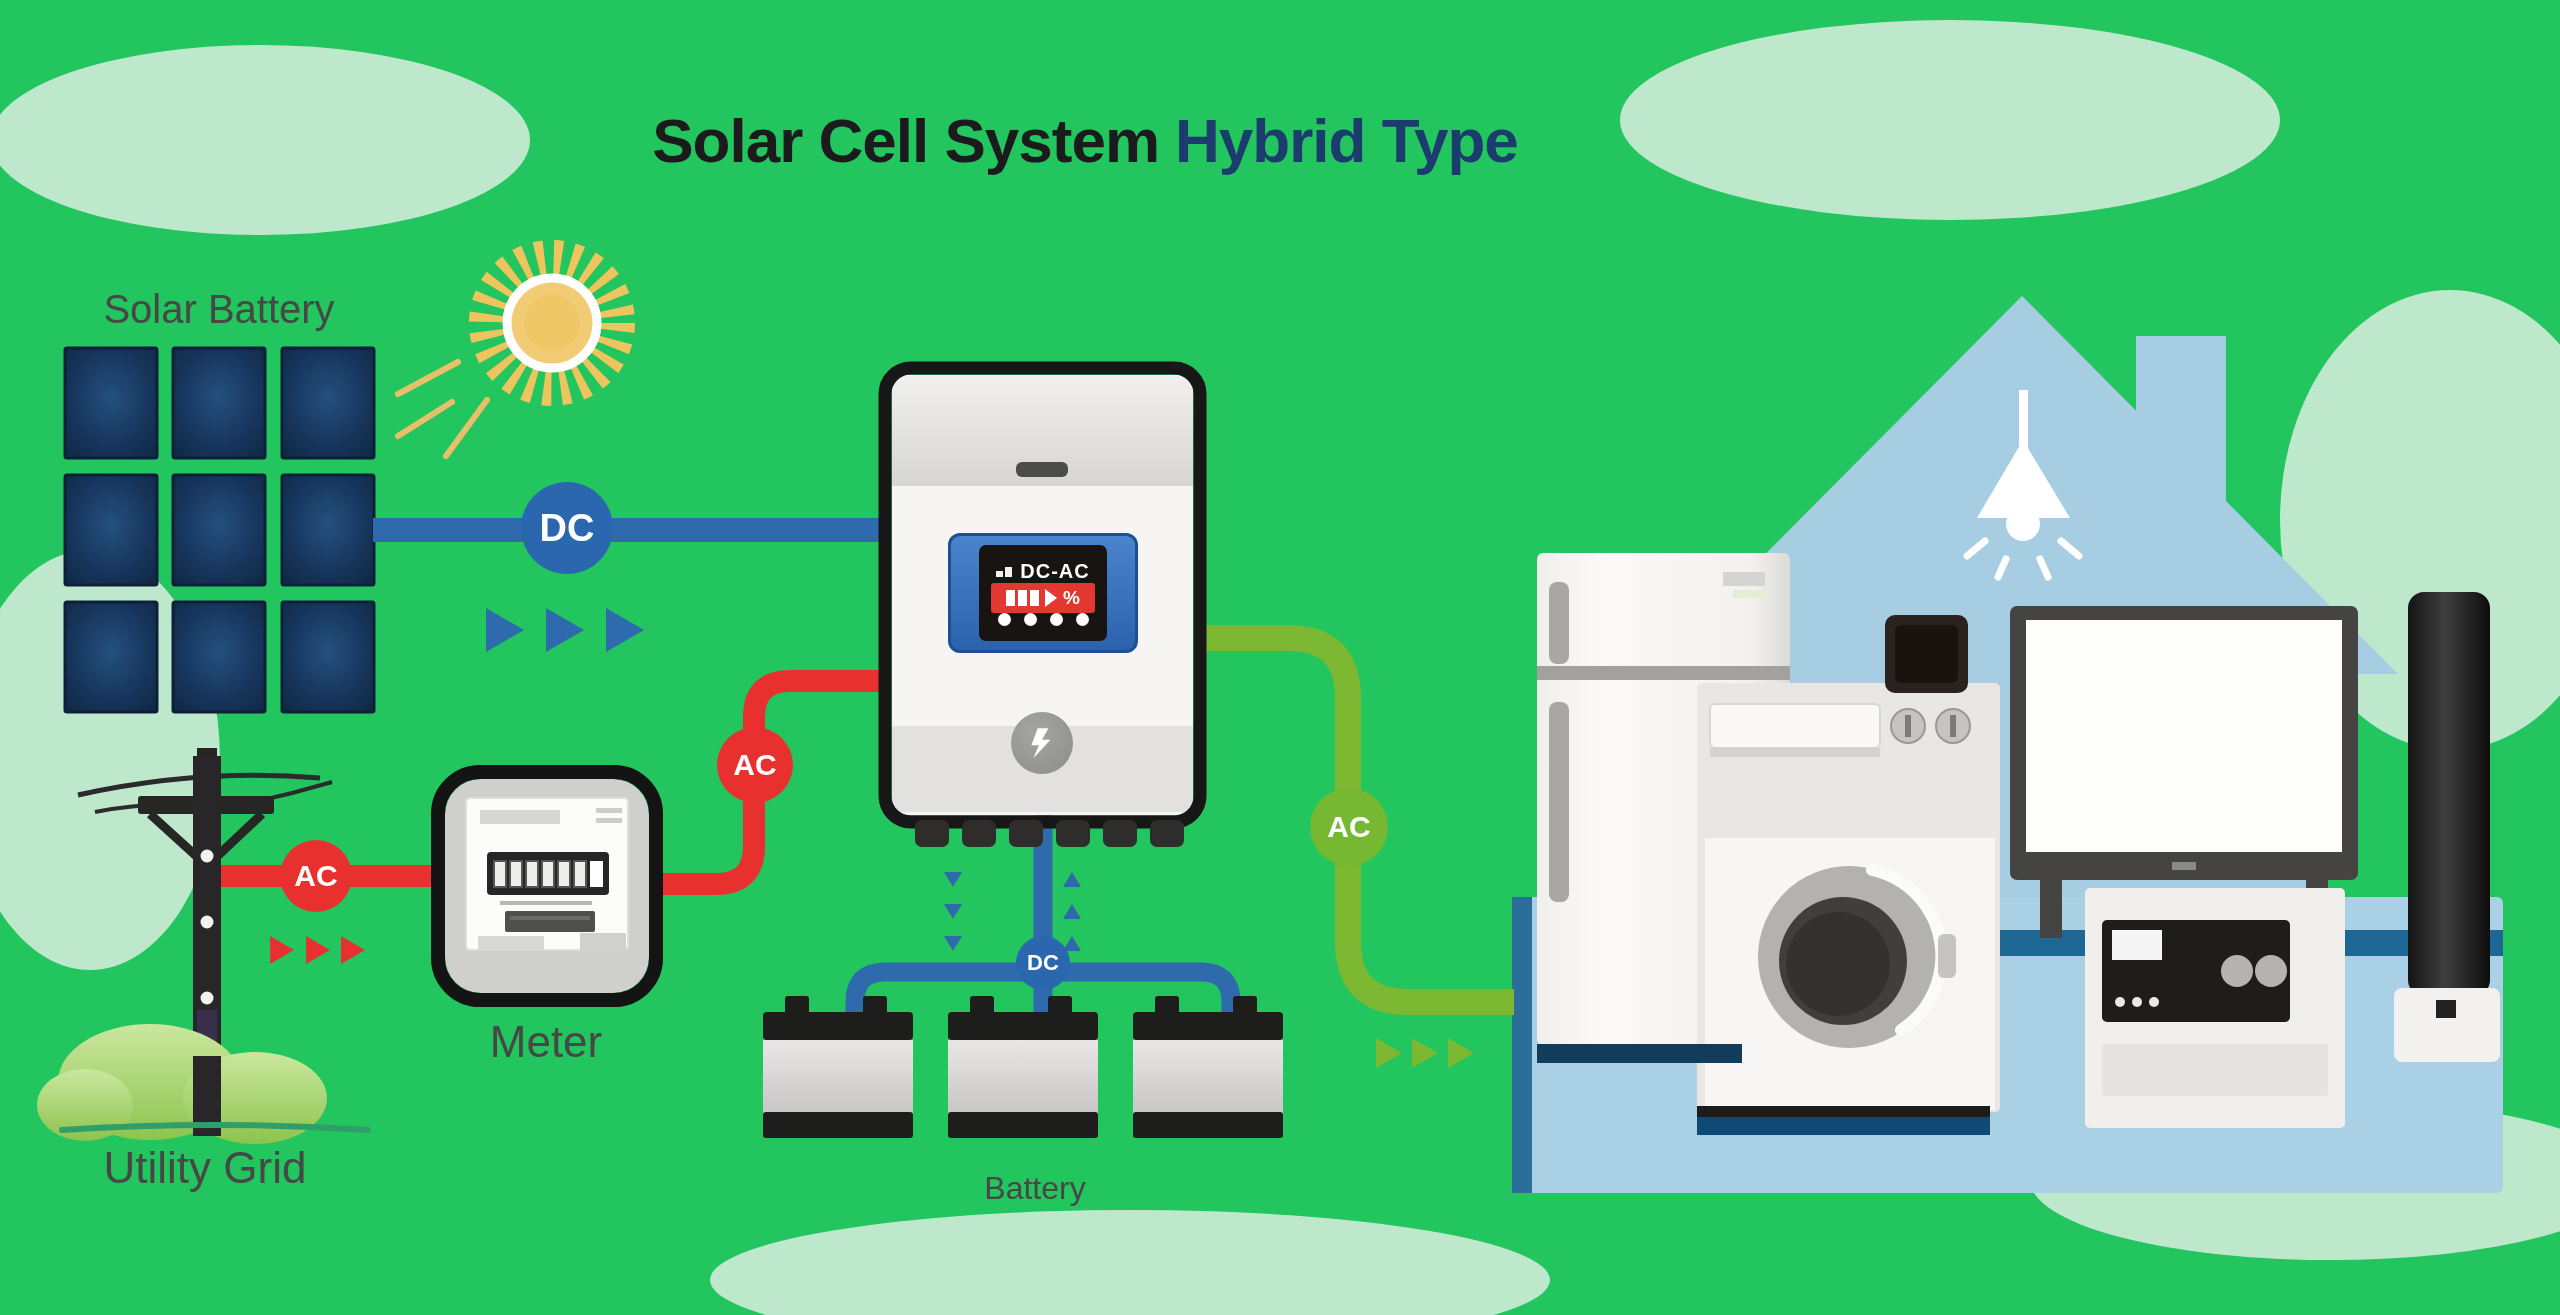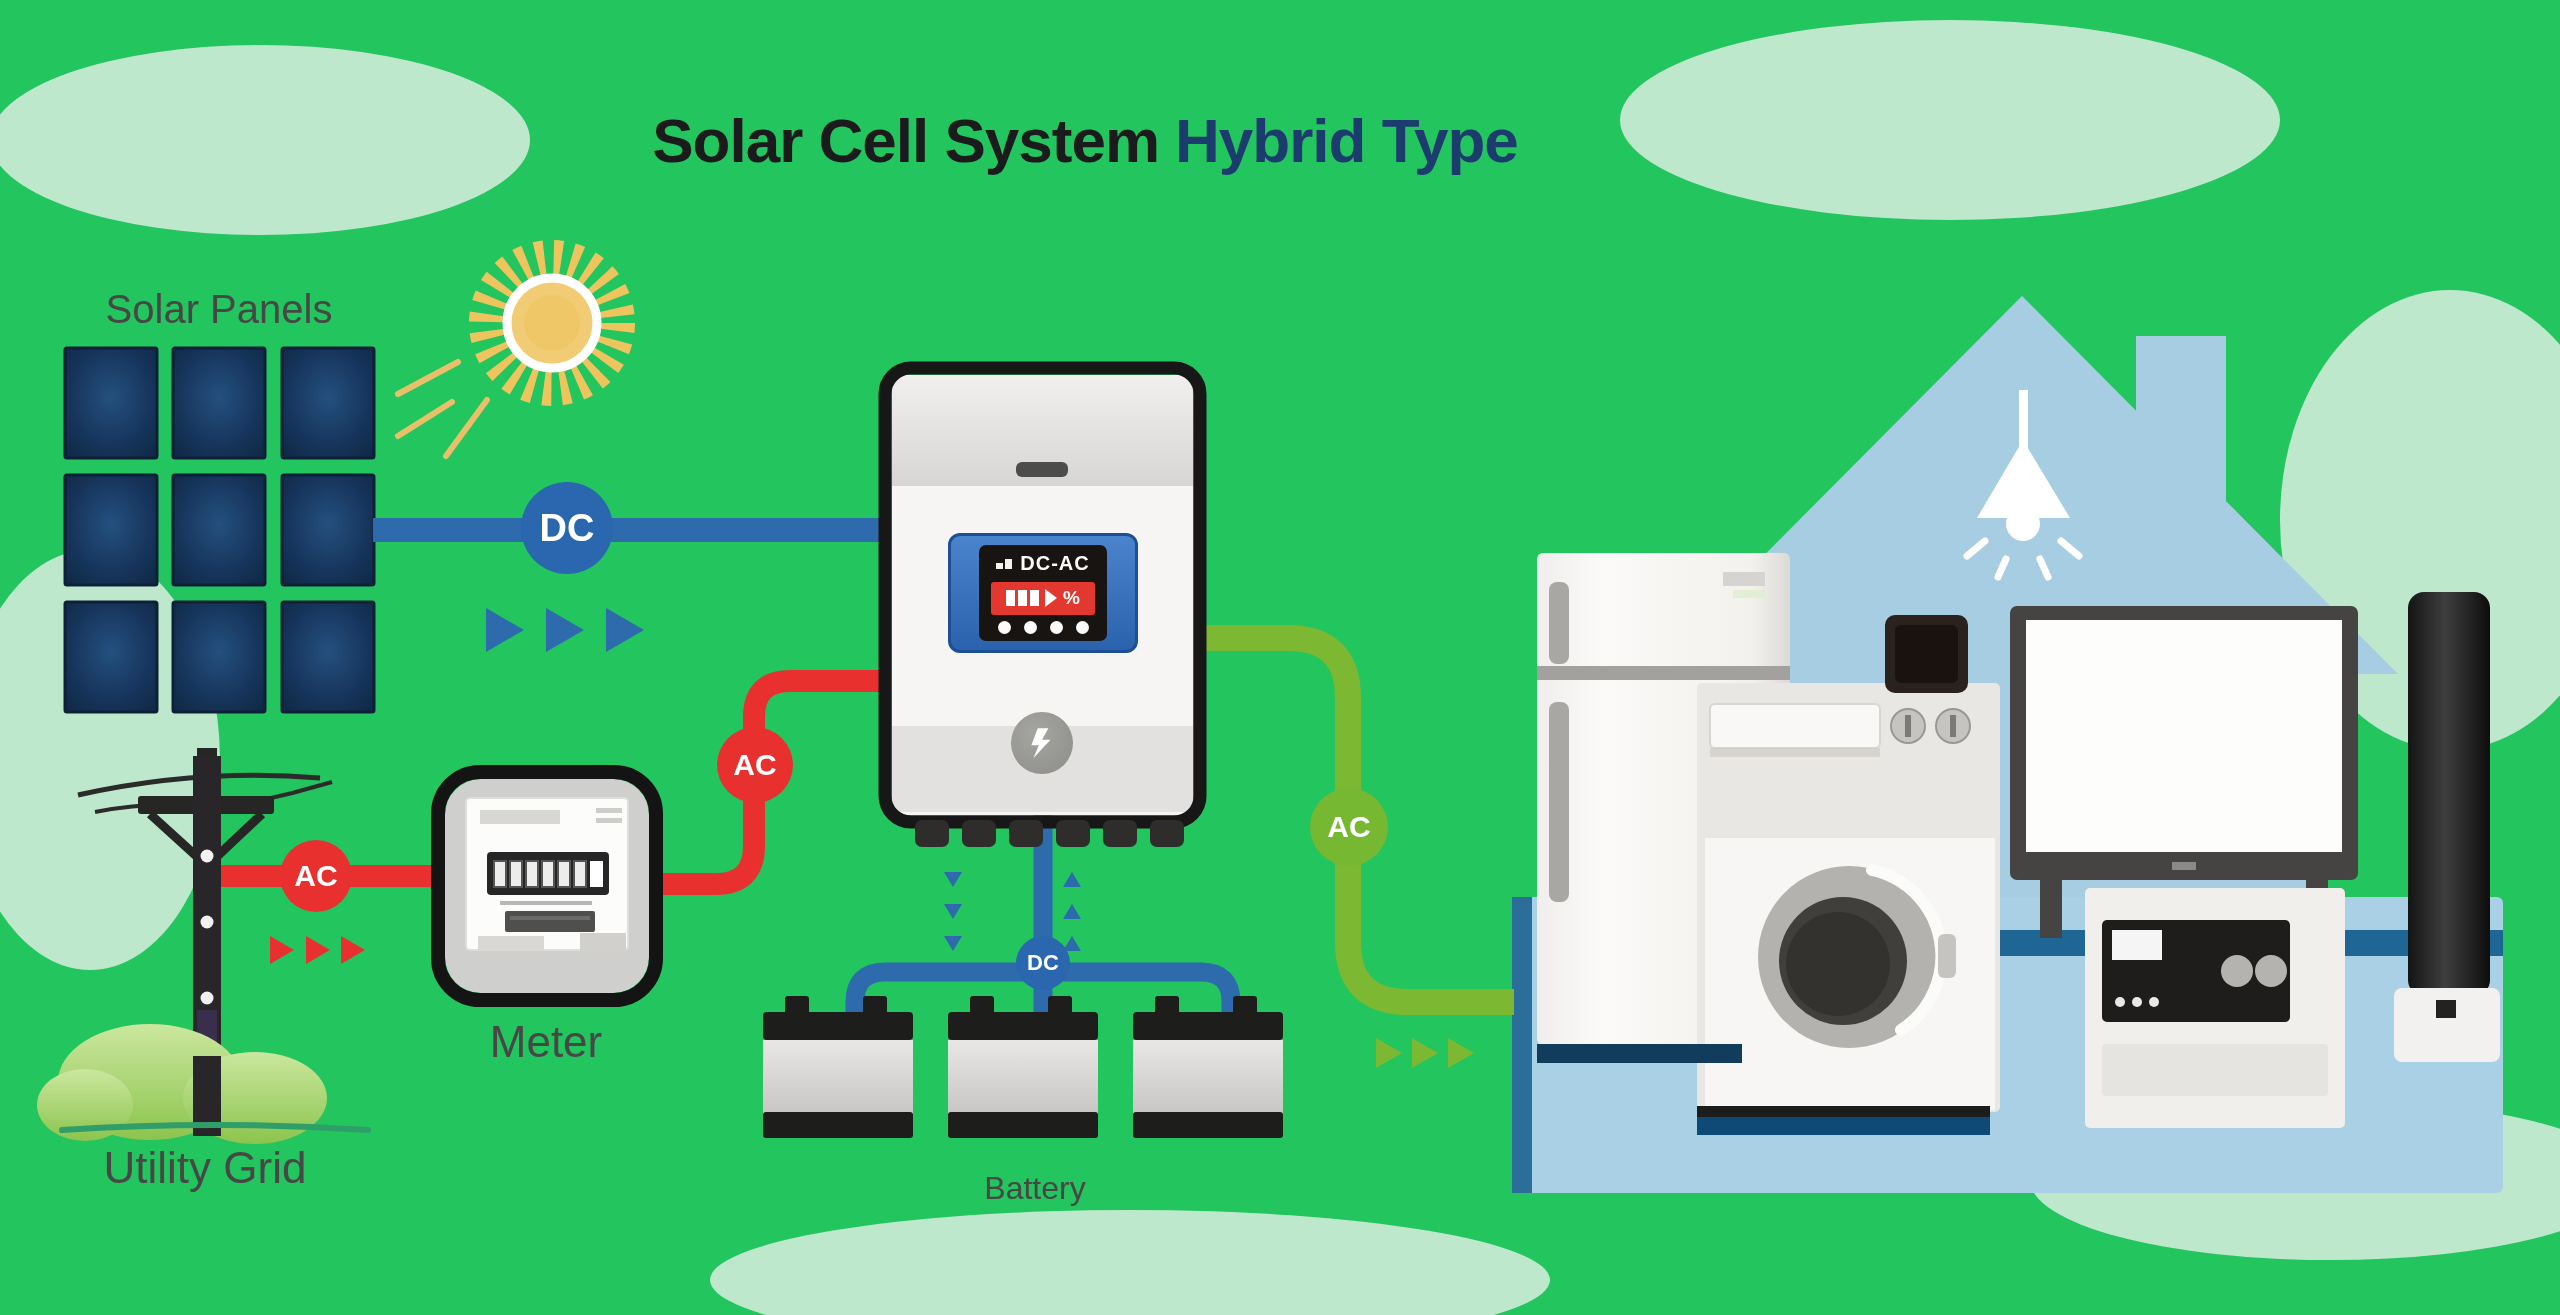--- a/index.html
+++ b/index.html
@@ -29,21 +29,21 @@
   
   #ctrl-display{
     left:948px;top:533px;width:190px;height:120px;border-radius:12px;
     background:linear-gradient(180deg,#4a84cc,#2b62ad);
     border:3px solid #1d4f94;box-sizing:border-box;
     display:flex;align-items:center;justify-content:center;
   }
   #ctrl-screen{
     width:128px;height:96px;background:#181411;border-radius:7px;
     display:flex;flex-direction:column;align-items:center;justify-content:space-between;
-    padding:7px 6px;box-sizing:border-box;
+    padding:15px 6px;box-sizing:border-box;
   }
   .scr-row1{display:flex;align-items:center;gap:8px;}
   .sig{display:flex;align-items:flex-end;gap:2px;}
   .sig i{display:block;width:7px;background:#f2f2f2;}
   .sig i:nth-child(1){height:6px;}
   .sig i:nth-child(2){height:10px;}
   .scr-mode{color:#fff;font-size:20px;font-weight:700;letter-spacing:1px;}
   .scr-batt{
     width:104px;height:33px;background:#e2382f;border-radius:3px;
     display:flex;align-items:center;justify-content:center;gap:6px;
@@ -329,21 +329,21 @@
         <rect x="1103" y="820" width="34" height="27" rx="7"></rect>
         <rect x="1150" y="820" width="34" height="27" rx="7"></rect>
       </g>
     </g>
   </svg>
 
   <div class="abs center" id="title">
     <span class="t1">Solar Cell System</span><span class="t2">Hybrid Type</span>
   </div>
 
-  <div class="abs center lbl" style="left:219px;top:309px;font-size:40px">Solar Panels</div>
+  <div class="abs center lbl" style="left:219px;top:309px;font-size:40px">Solar Battery</div>
   <div class="abs center lbl" style="left:205px;top:1168px;font-size:44px">Utility Grid</div>
   <div class="abs center lbl" style="left:546px;top:1042px;font-size:44px">Meter</div>
   <div class="abs center lbl" style="left:1035px;top:1188px;font-size:32px">Battery</div>
 
   <div class="abs center badge blue" style="left:567px;top:528px;width:92px;height:92px;font-size:38px">DC</div>
   <div class="abs center badge red" style="left:316px;top:876px;width:72px;height:72px;font-size:30px">AC</div>
   <div class="abs center badge red" style="left:755px;top:765px;width:76px;height:76px;font-size:30px">AC</div>
   <div class="abs center badge green" style="left:1349px;top:827px;width:78px;height:78px;font-size:30px">AC</div>
   <div class="abs center badge blue" style="left:1043px;top:963px;width:54px;height:54px;font-size:22px">DC</div>
 

